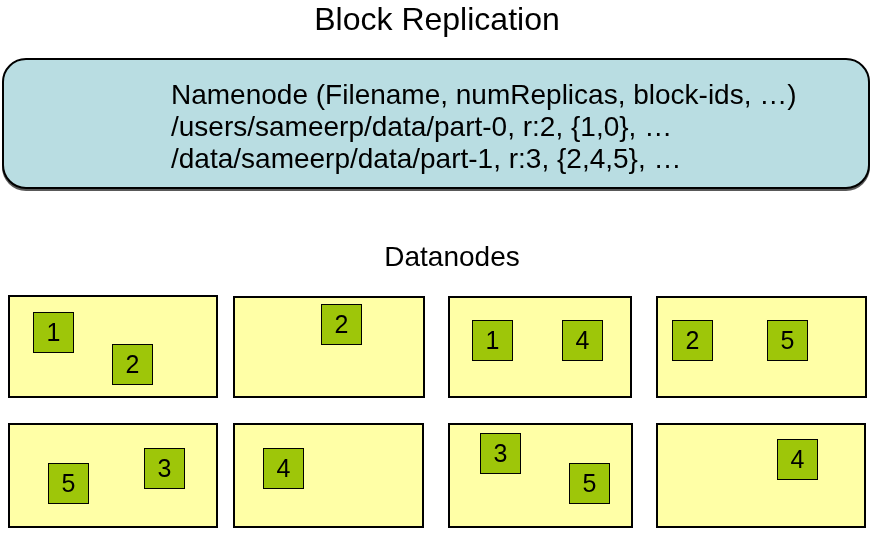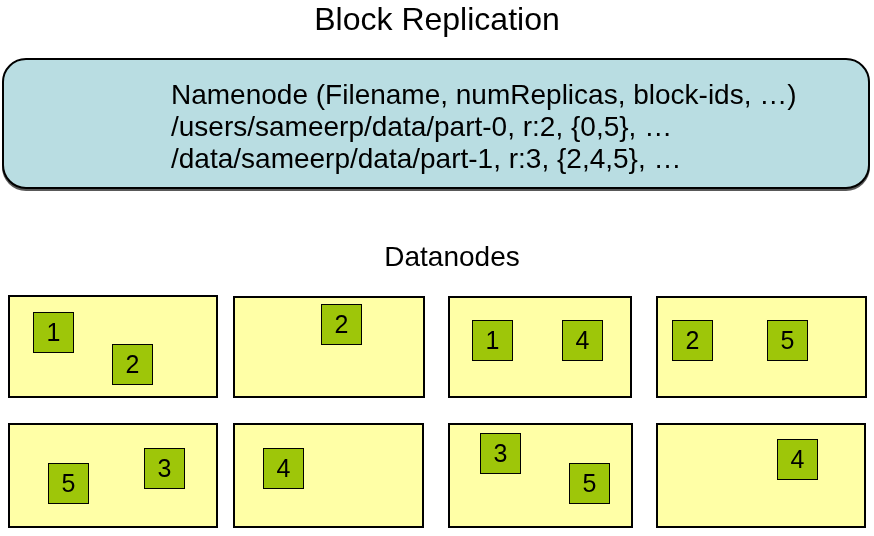--- a/index.html
+++ b/index.html
@@ -80,21 +80,21 @@
 <body>
 
 <div class="stage">
 
   <div class="title">Block Replication</div>
 
   <div class="namenode"></div>
 
   <div class="nn-text">
     <div>Namenode (Filename, numReplicas, block-ids, …)</div>
-    <div>/users/sameerp/data/part-0, r:2, {0,5}, …</div>
+    <div>/users/sameerp/data/part-0, r:2, {1,0}, …</div>
     <div>/data/sameerp/data/part-1, r:3, {2,4,5}, …</div>
   </div>
 
   <div class="datanodes-label">Datanodes</div>
 
   <div class="datanodes-layer" id="datanodes-layer">
       <div class="datanode" style="left: 8px; top: 295px; width: 210px; height: 103px;"></div>
       <div class="block" style="left: 33px; top: 312px; width: 41px; height: 41px;">1</div>
       <div class="block" style="left: 112px; top: 344px; width: 41px; height: 41px;">2</div>
       <div class="datanode" style="left: 233px; top: 296px; width: 192px; height: 102px;"></div>

